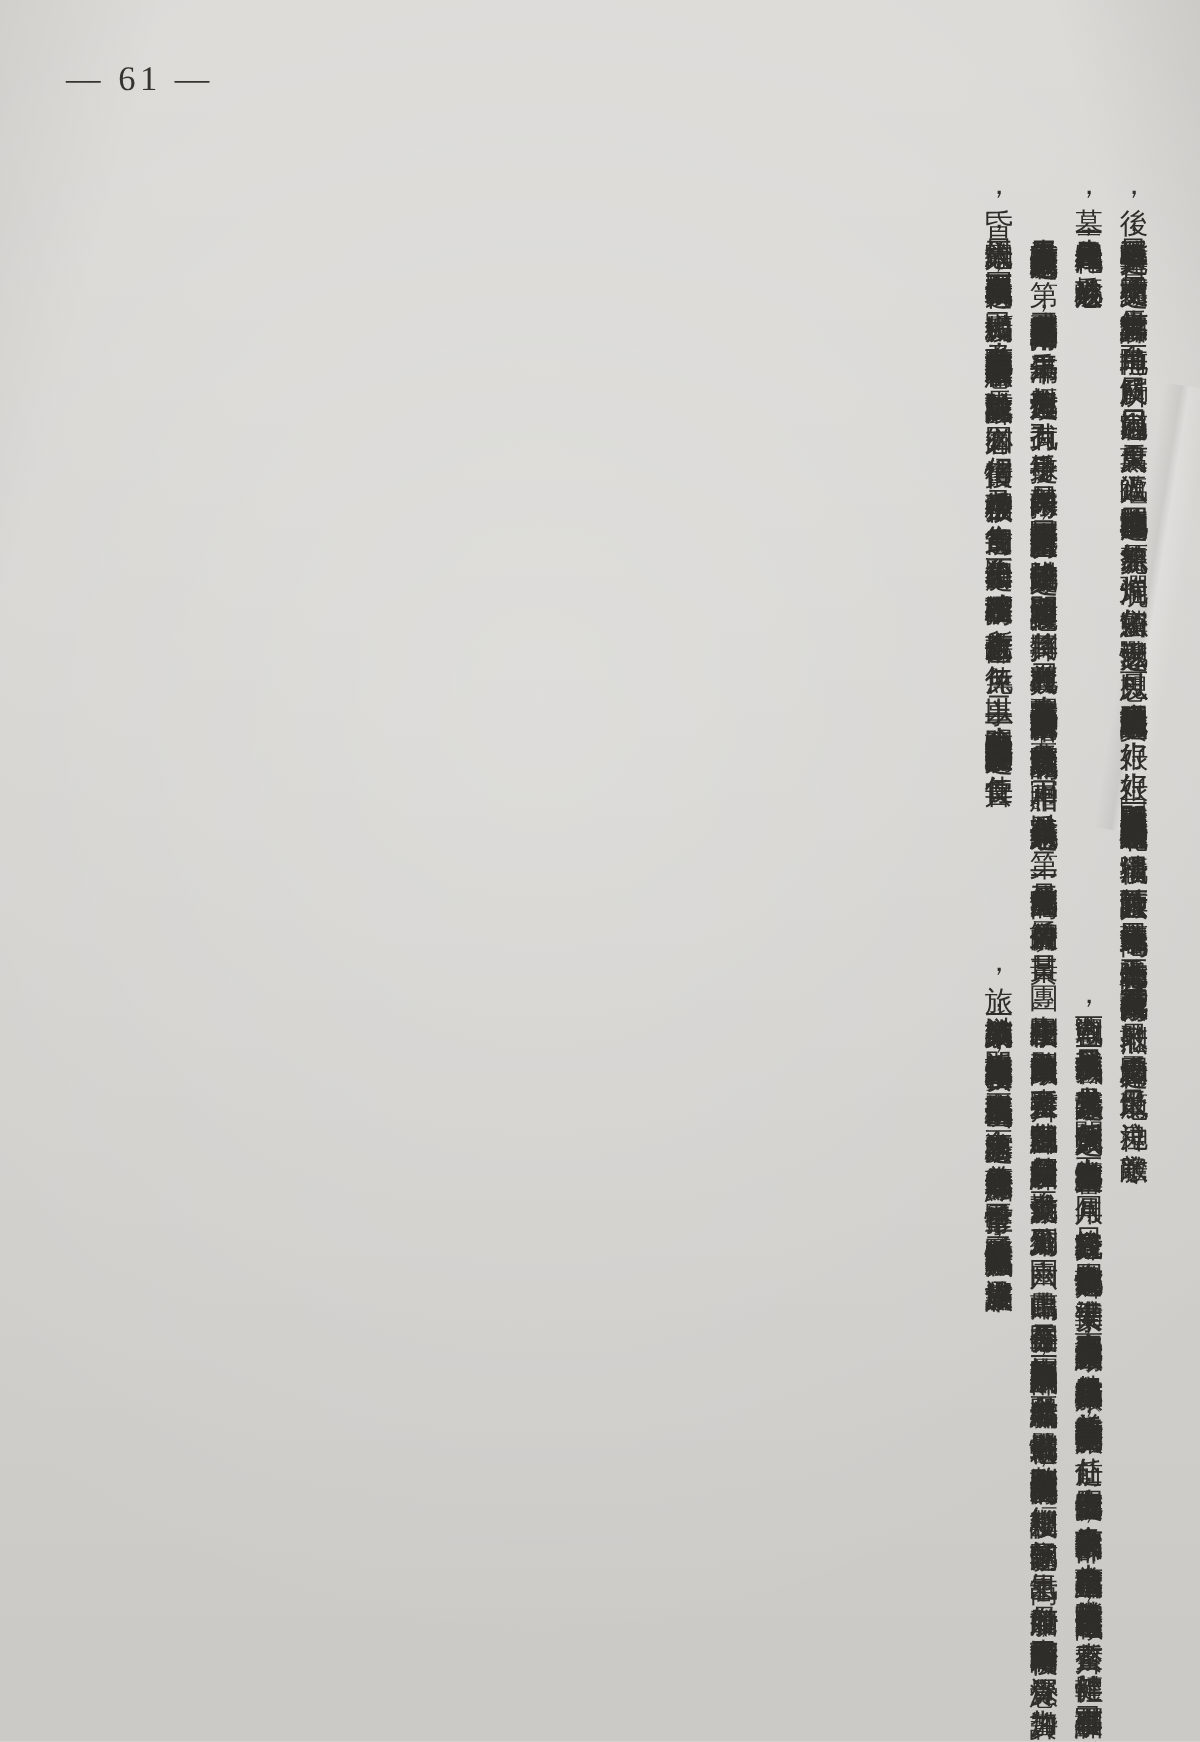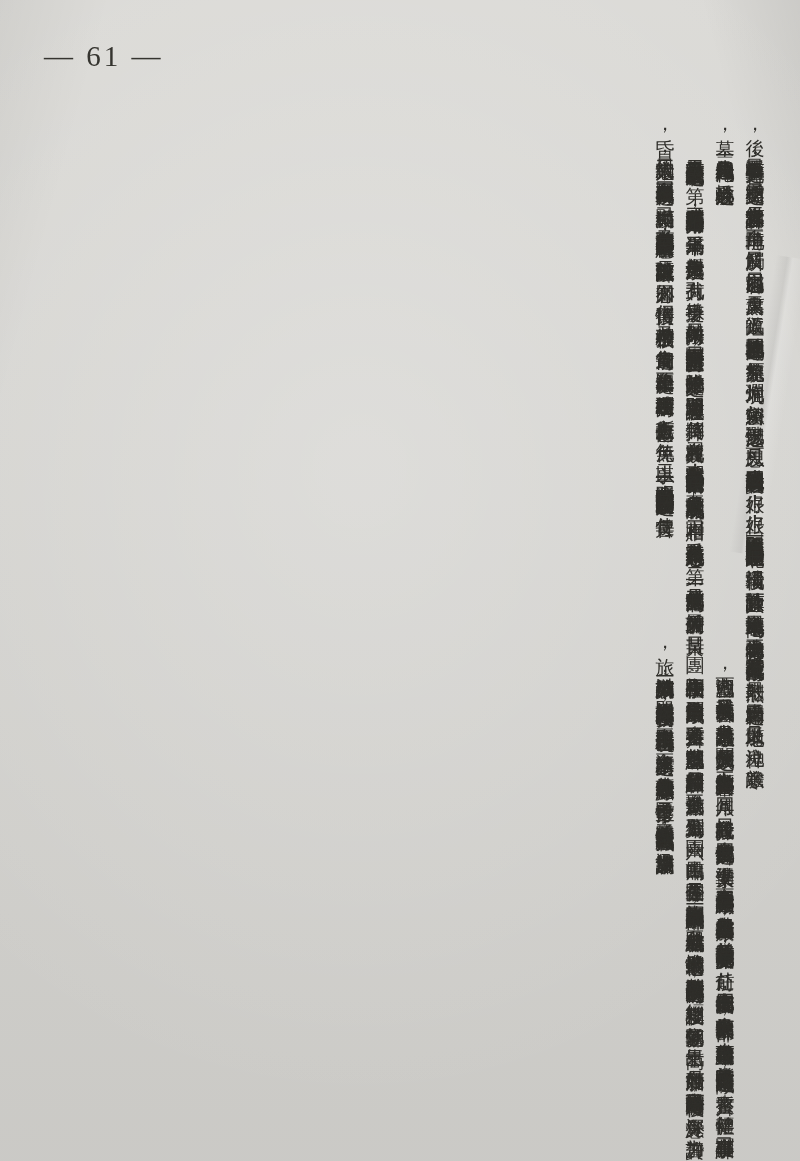--- a/index.html
+++ b/index.html
@@ -20,21 +20,21 @@
   .crease {
     position: absolute; left: 716px; top: 255px; width: 96px; height: 300px; z-index: 1;
     background: linear-gradient(to right,
       rgba(0,0,0,0) 38%, rgba(0,0,0,0.055) 50%,
       rgba(255,255,255,0.16) 56%, rgba(0,0,0,0) 72%);
     transform: rotate(9deg);
     pointer-events: none;
   }
   .page-number {
     position: absolute; left: 44px; top: 40px; z-index: 2;
-    font-size: 29px; color: #35342f; letter-spacing: 3px; white-space: nowrap;
+    font-size: 23px; color: #35342f; letter-spacing: 3px; white-space: nowrap;
   }
   .vblock {
     position: absolute; right: 30px; z-index: 2;
     writing-mode: vertical-rl; text-orientation: mixed;
     color: #2f2e2a;
   }
   .vblock p {
     margin: 0; padding: 0;
     font-size: 19px; line-height: 30px; letter-spacing: 0.45px;
   }

